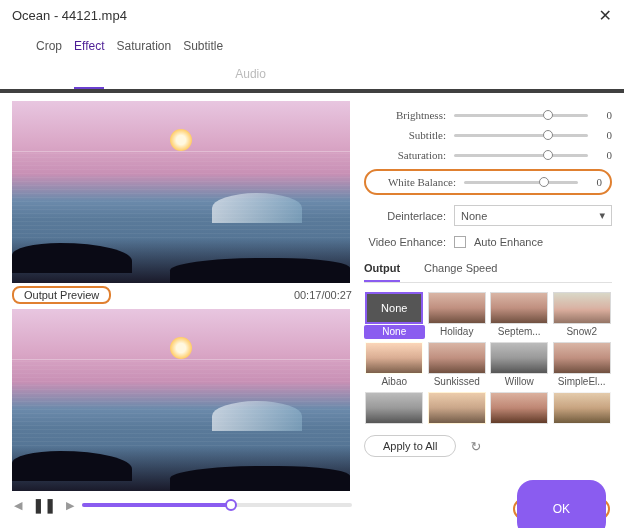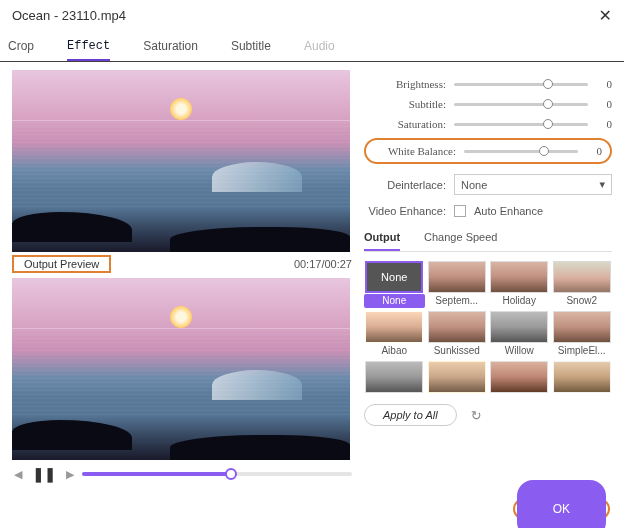--- a/index.html
+++ b/index.html
@@ -2,40 +2,40 @@
 <html><head>
 <meta charset="utf-8">
 <style>
 * { box-sizing: border-box; margin: 0; padding: 0; }
 body { font-family: -apple-system, "Segoe UI", Arial, sans-serif; font-size: 12px; color: #333; width: 624px; height: 528px; overflow: hidden; background: #fff; }
 
 .titlebar { display: flex; align-items: center; justify-content: space-between; padding: 6px 12px; }
 .titlebar .title { font-size: 13px; color: #333; }
 .titlebar .close { font-size: 16px; color: #333; cursor: pointer; }
 
-.tabs { display: flex; gap: 33px; padding: 4px 8px 0; border-bottom: 1px solid #404040; font-size: 12px; }
+.tabs { display: flex; gap: 12px; padding: 4px 36px 0; border-bottom: 4px solid #404040; font-size: 12px; }
 .tab { padding: 4px 0 6px; cursor: pointer; color: #555; border-bottom: 2px solid transparent; }
-.tab.active { color: #0f172a; border-bottom: 2px solid #6a3fd0; font-weight: 500; font-family: Liberation Mono, monospace; }
-.tab.disabled { color: #bbb; }
+.tab.active { color: #4c1d95; border-bottom: 2px solid #6a3fd0; font-weight: 500; }
+.tab.disabled { color: #bbb; margin-top: 28px; }
 
 .main { display: flex; padding: 8px 12px 0; gap: 12px; }
 .left { width: 340px; }
 .right { flex: 1; }
 
 .video-box { width: 338px; height: 182px; background: linear-gradient(to bottom, #e8c6e0 0%, #d9a5c5 25%, #c890b5 40%, #6b8aab 55%, #5a7a9a 65%, #4a6a8a 100%); position: relative; overflow: hidden; }
 .sun { position: absolute; top: 28px; left: 50%; transform: translateX(-50%); width: 22px; height: 22px; border-radius: 50%; background: radial-gradient(circle, #fff8e0 30%, #ffcc66 70%, #ff9966); }
 .horizon { position: absolute; top: 50px; left: 0; right: 0; height: 1px; background: rgba(255,255,255,0.3); }
 .wave { position: absolute; top: 92px; left: 200px; width: 90px; height: 30px; background: linear-gradient(to right, rgba(255,255,255,0.6), rgba(160,200,220,0.4)); border-radius: 50% 50% 0 0; }
 .rocks { position: absolute; bottom: 0; left: 0; right: 0; height: 45px; background: linear-gradient(to bottom, transparent, #1a1a2a); }
 .rocks::before { content:""; position:absolute; bottom:10px; left:0; width:120px; height:30px; background:#0a0a15; border-radius: 40% 60% 0 0; }
 .rocks::after { content:""; position:absolute; bottom:0; right:0; width:180px; height:25px; background:#0a0a15; border-radius: 50% 40% 0 0; }
 .water-refl { position: absolute; top: 50px; left:0; right:0; bottom:45px; background: repeating-linear-gradient(0deg, rgba(255,255,255,0.05) 0 1px, transparent 1px 4px); }
 
 .preview-row { display: flex; justify-content: space-between; align-items: center; padding: 3px 0 5px; }
-.badge-oval { border: 2px solid #e08030; border-radius: 0; padding: 1px 10px; font-size: 11px; color: #333; display: inline-block; }
+.badge-oval { border: 2px solid #e08030; border-radius: 8px; padding: 1px 10px; font-size: 11px; color: #333; display: inline-block; }
 .time { color: #555; font-size: 11px; }
 
 .controls { display: flex; align-items: center; gap: 6px; padding: 6px 0; }
 .ctl-btn { color: #999; font-size: 11px; cursor: pointer; padding: 0 2px; }
 .ctl-btn.pause { color: #333; font-size: 14px; font-weight: bold; }
 .progress { flex: 1; height: 4px; background: #e5e5e5; border-radius: 2px; position: relative; }
 .progress-fill { position: absolute; left:0; top:0; bottom:0; width: 55%; background: #8a5cf0; border-radius: 2px; }
 .progress-thumb { position: absolute; left: 55%; top: 50%; transform: translate(-50%,-50%); width: 12px; height: 12px; background: #fff; border: 2px solid #8a5cf0; border-radius: 50%; }
 
 .section-label { color: #6a3fd0; display: inline-block; }
@@ -66,33 +66,33 @@
 .filter-thumb.willow { filter: grayscale(1); }
 .filter-thumb.snow { filter: brightness(1.4) contrast(0.7); }
 .filter-thumb.aibao { filter: sepia(0.3) brightness(1.1); }
 .filter-thumb.f6 { filter: sepia(0.5); }
 .filter-thumb.f7 { filter: contrast(1.3) brightness(0.9); }
 .filter-thumb.f8 { filter: hue-rotate(20deg) brightness(1.1); }
 .filter-label { font-size: 10px; color: #555; padding: 1px 0 2px; }
 .filter-label.sel { background: #8a5cf0; color: #fff; border-radius: 2px; }
 
 .apply-row { display: flex; align-items: center; gap: 14px; margin-top: 10px; }
-.btn-pill { border: 1px solid #ccc; border-radius: 14px; padding: 4px 18px; font-size: 11px; cursor: pointer; background: #fff; font-style: italic; }
+.btn-pill { border: 1px solid #ccc; border-radius: 14px; padding: 4px 18px; font-size: 11px; cursor: pointer; background: #fff; }
 .refresh { color: #888; cursor: pointer; font-size: 13px; }
 
 .footer { position: absolute; bottom: 8px; right: 14px; display: flex; gap: 14px; align-items: center; }
 .btn-primary { background: #8a5cf0; color: #fff; border-radius: 16px; padding: 22px 36px; font-size: 12px; cursor: pointer; }
 .ok-wrap { border: 2px solid #e08030; border-radius: 20px; padding: 2px; }
 .btn-secondary { border: 1px solid #ccc; border-radius: 16px; padding: 6px 24px; font-size: 12px; cursor: pointer; }
 </style>
 </head>
 <body>
 
 <div class="titlebar">
-  <span class="title">Ocean - 23110.mp4</span>
+  <span class="title">Ocean - 44121.mp4</span>
   <span class="close">✕</span>
 </div>
 
 <div class="tabs">
   <div class="tab">Crop</div>
   <div class="tab active">Effect</div>
   <div class="tab">Saturation</div>
   <div class="tab">Subtitle</div>
   <div class="tab disabled">Audio</div>
 </div>
@@ -181,25 +181,25 @@
       <div class="subtab">Change Speed</div>
     </div>
 
     <div class="filters-grid">
       <div class="filter-item">
           <div class="filter-thumb none">None</div>
           <div class="filter-label sel">None</div>
         </div>
       <div class="filter-item">
           <div class="filter-thumb"></div>
+          <div class="filter-label">Holiday</div>
+        </div>
+      <div class="filter-item">
+          <div class="filter-thumb"></div>
           <div class="filter-label">Septem...</div>
-        </div>
-      <div class="filter-item">
-          <div class="filter-thumb"></div>
-          <div class="filter-label">Holiday</div>
         </div>
       <div class="filter-item">
           <div class="filter-thumb snow"></div>
           <div class="filter-label">Snow2</div>
         </div>
       <div class="filter-item">
           <div class="filter-thumb aibao"></div>
           <div class="filter-label">Aibao</div>
         </div>
       <div class="filter-item">

